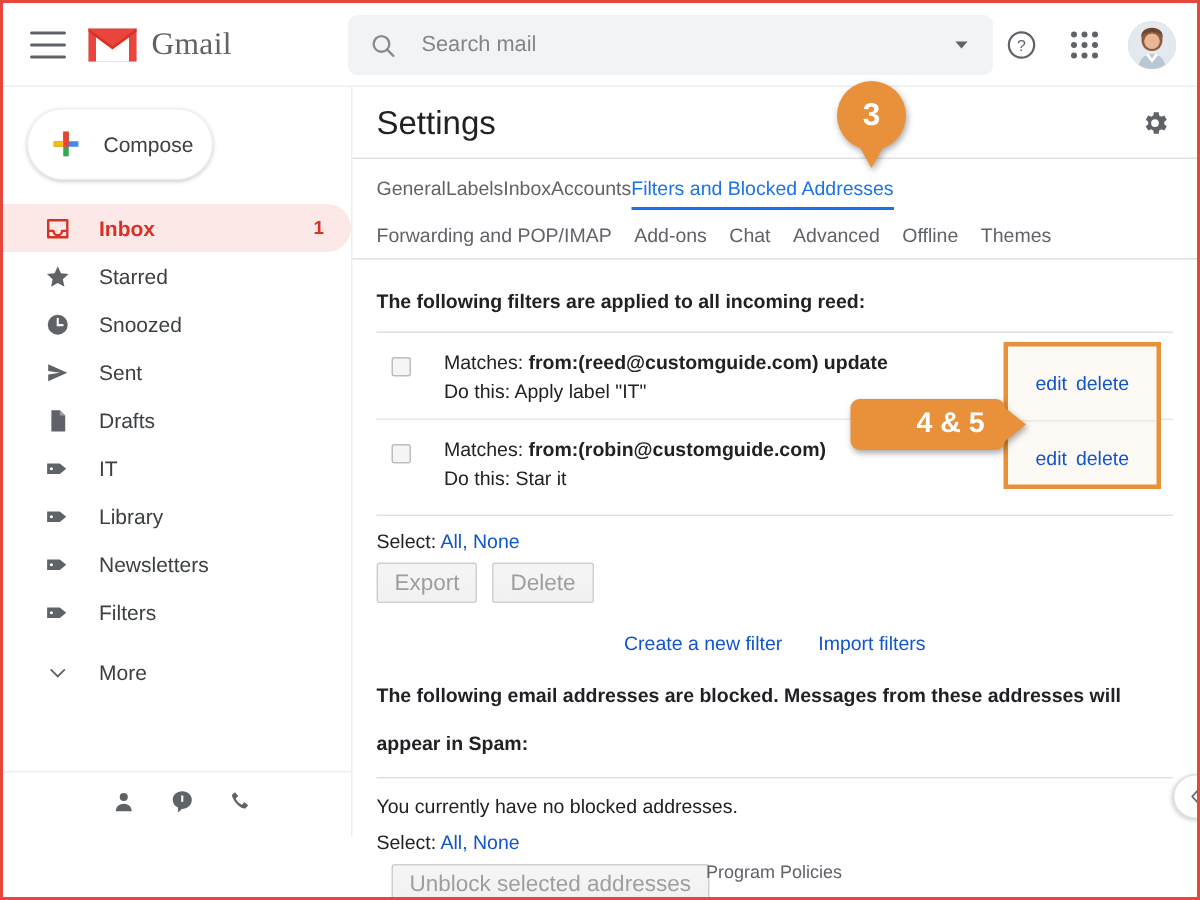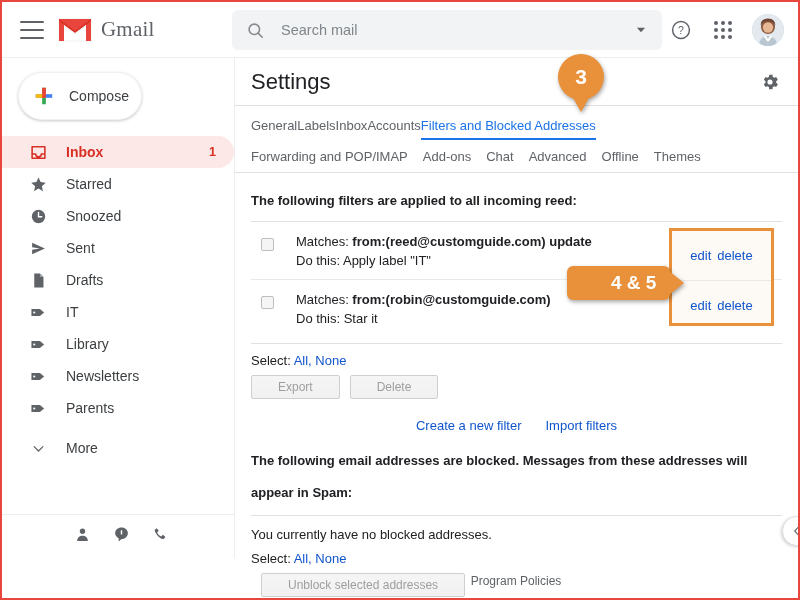--- a/index.html
+++ b/index.html
@@ -189,24 +189,24 @@
   }
   .act-row + .act-row { border-top: 1px solid #e8e8e8; }
   .act-link { font-size: 13px; color: #1155cc; cursor: pointer; }
 
   .select-line { font-size: 13px; color: #202124; margin-top: 9px; }
   .blue-link { color: #1155cc; cursor: pointer; }
 
   .btnrow { display: flex; gap: 10px; margin-top: 7px; }
   .gbtn {
     font-family: "Liberation Sans", sans-serif;
-    font-size: 12px; color: #9e9e9e;
+    font-size: 15px; color: #9e9e9e;
     background: linear-gradient(#f5f5f5, #f1f1f1);
     border: 1px solid #cfcfcf; border-radius: 2px;
-    padding: 4px 26px; cursor: pointer;
+    padding: 4px 11px; cursor: pointer;
   }
   .center-links {
     display: flex; justify-content: center; gap: 24px;
     margin-top: 19px;
   }
   .center-links span { font-size: 13px; color: #1155cc; cursor: pointer; }
 
   .blocked-title {
     font-size: 13px; font-weight: bold; color: #202124;
     line-height: 32px; margin-top: 12px;
@@ -417,21 +417,21 @@
         <span class="nlabel">Newsletters</span>
       </div>
 
       <div class="navitem">
         <span class="nic">
           <svg width="17" height="17" viewBox="0 0 24 24">
               <path d="M2 7 h12 l6 5 -6 5 H2 Z" fill="#5f6368"></path>
               <circle cx="6" cy="12" r="1.5" fill="#fff"></circle>
             </svg>
         </span>
-        <span class="nlabel">Parents</span>
+        <span class="nlabel">Filters</span>
       </div>
 
       <div class="navitem" style="margin-top:8px;">
         <span class="nic">
           <svg width="15" height="15" viewBox="0 0 24 24">
               <path d="M5 9 L12 16 L19 9" fill="none" stroke="#5f6368" stroke-width="2" stroke-linecap="round"></path>
             </svg>
         </span>
         <span class="nlabel">More</span>
       </div>

